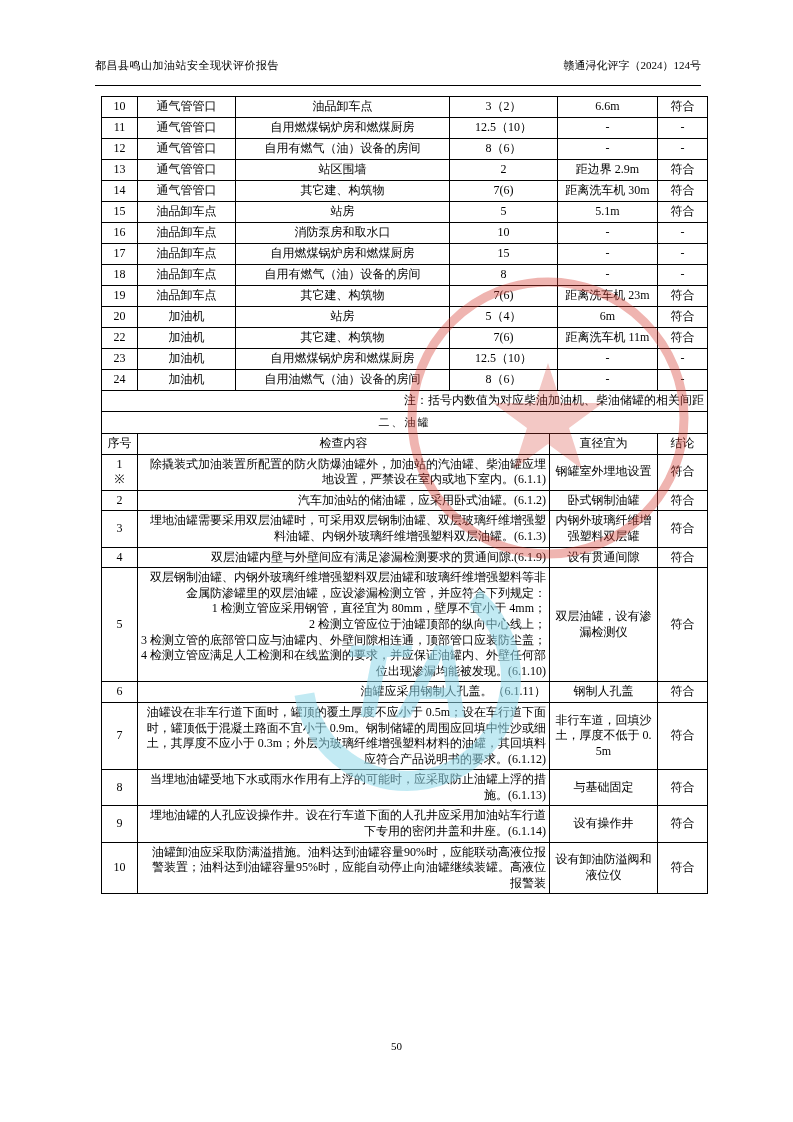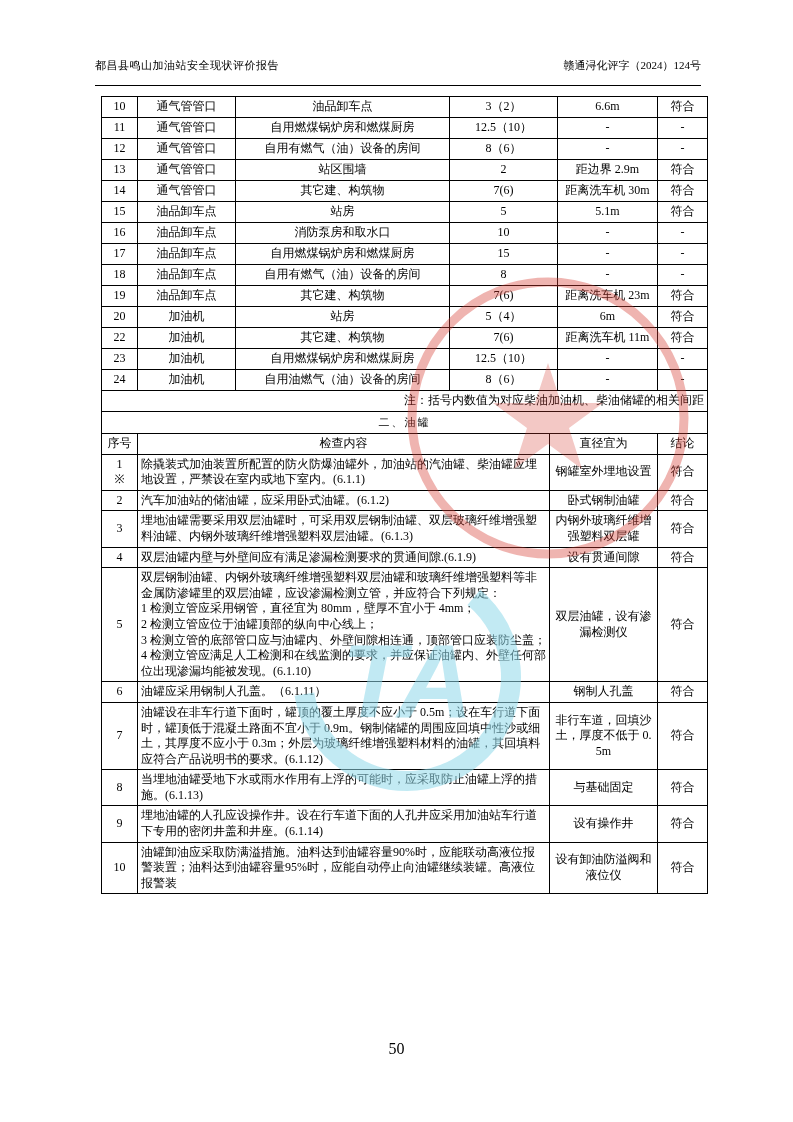--- a/index.html
+++ b/index.html
@@ -9,23 +9,23 @@
   .header{position:absolute;left:95px;top:58px;width:606px;display:flex;justify-content:space-between;align-items:flex-end;font-size:11px;padding-bottom:12px;border-bottom:1px solid #000}
   .header .hl{letter-spacing:.5px}
   .content{position:absolute;left:101px;top:96px;width:606px}
   table{border-collapse:collapse;width:606px;font-size:12px;table-layout:fixed}
   td,th{border:1px solid #000;padding:2px 3px;text-align:center;vertical-align:middle;word-break:break-all;line-height:1.3}
   th{font-weight:normal}
   .t1 td{height:21px}
   .t1 .note-cell{text-align:right;height:21px}
   .t1 .section-cell{font-weight:normal;font-size:11px;height:22px;letter-spacing:2px}
   .t2{margin-top:-1px}
-  .t2 .c-content{text-align:left;white-space:pre-line}
+  .t2 .c-content{text-align:right;white-space:pre-line}
   .t2 .c-no{white-space:pre-line}
-  .footer{position:absolute;left:0;width:793px;top:1040px;text-align:center;font-size:16px}
+  .footer{position:absolute;left:0;width:793px;top:1040px;text-align:center;font-size:11px}
   .wm{position:absolute;pointer-events:none}
   .seal{left:398px;top:268px;width:300px;height:300px}
   .bluelogo{left:262px;top:532px;width:290px;height:290px}
 </style>
 </head>
 <body>
 
 <div class="page">
 
   <div class="header">

